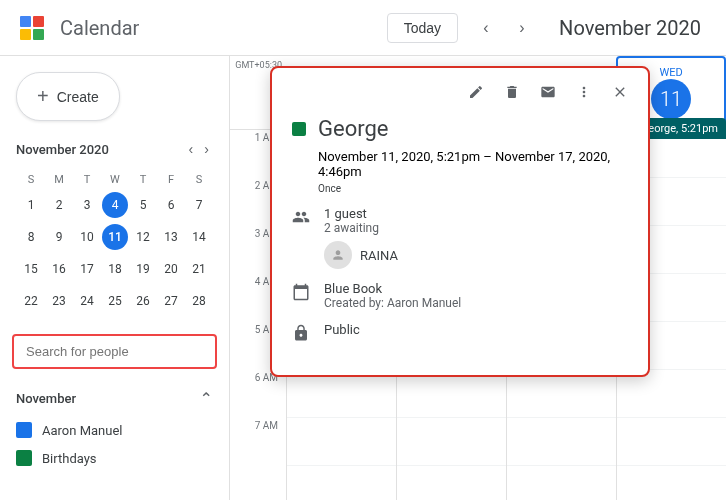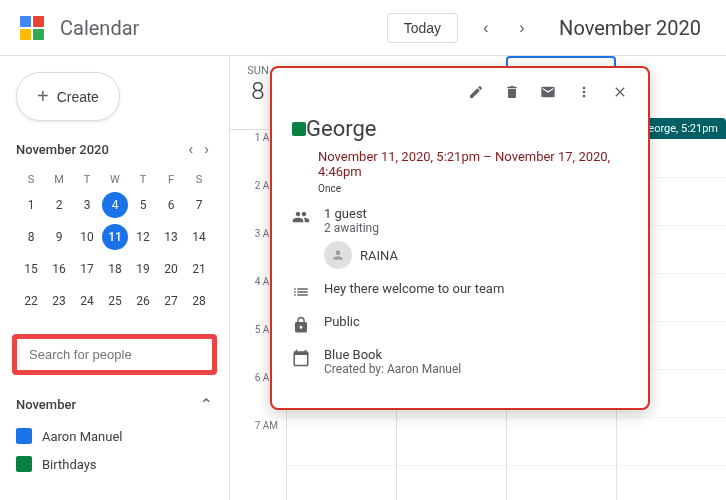--- a/index.html
+++ b/index.html
@@ -32,21 +32,21 @@
     .mini-cal-grid { width: 100%; }
     .mini-cal-grid th { font-size: 11px; color: #70757a; font-weight: 400; text-align: center; padding: 2px 0; }
     .mini-cal-grid td { text-align: center; padding: 2px 0; }
     .mini-day { width: 26px; height: 26px; display: inline-flex; align-items: center; justify-content: center; border-radius: 50%; font-size: 12px; cursor: pointer; }
     .mini-day.today { background: #1a73e8; color: #fff; font-weight: 500; }
     .mini-day.selected { background: #1a73e8; color: #fff; }
     .mini-day.other-month { color: #bdc1c6; }
 
     
     .search-people { margin: 0 12px 12px; }
-    .search-input { width: 100%; padding: 8px 12px; border: 5px solid #ef4444; border-radius: 4px; font-size: 13px; color: #5f6368; outline: none; }
+    .search-input { width: 100%; padding: 8px 12px; border: 2px solid #ef4444; border-radius: 4px; font-size: 13px; color: #5f6368; outline: none; }
 
     
     .section-header { display: flex; align-items: center; justify-content: space-between; padding: 8px 16px; cursor: pointer; }
     .section-title { font-size: 13px; font-weight: 500; color: #3c4043; }
     .section-toggle { color: #5f6368; font-size: 16px; }
     .cal-item { display: flex; align-items: center; gap: 10px; padding: 6px 16px; cursor: pointer; }
     .cal-dot { width: 16px; height: 16px; border-radius: 2px; flex-shrink: 0; }
     .cal-label { font-size: 13px; color: #3c4043; }
 
     
@@ -64,24 +64,24 @@
     .time-label { height: 48px; display: flex; align-items: flex-start; justify-content: flex-end; padding-right: 8px; padding-top: 2px; font-size: 10px; color: #70757a; }
     .time-label:first-child { font-size: 10px; color: #70757a; }
     .day-col { border-left: 1px solid #e0e0e0; position: relative; }
     .hour-cell { height: 48px; border-bottom: 1px solid #f1f3f4; }
 
     
     .event-popup { position: absolute; top: 10px; left: 40px; width: 380px; background: #fff; border-radius: 8px; box-shadow: 0 4px 16px rgba(0,0,0,0.2); z-index: 100; border: 2px solid #d93025; padding: 0; }
     .popup-toolbar { display: flex; align-items: center; justify-content: flex-end; padding: 8px 12px 4px; gap: 4px; }
     .popup-toolbar-btn { border: none; background: none; cursor: pointer; color: #5f6368; width: 32px; height: 32px; border-radius: 50%; display: flex; align-items: center; justify-content: center; font-size: 16px; }
     .popup-content { padding: 4px 20px 20px; }
-    .event-title-row { display: flex; align-items: center; margin-bottom: 8px; }
+    .event-title-row { display: flex; align-items: center; gap: 12px; margin-bottom: 8px; }
     .event-color-dot { width: 14px; height: 14px; background: #0b8043; border-radius: 2px; flex-shrink: 0; }
     .event-title { font-size: 22px; color: #3c4043; font-weight: 400; }
-    .event-time { font-size: 13px; color: #7f1d1d; margin-bottom: 4px; padding-left: 26px; }
+    .event-time { font-size: 13px; color: #000000; margin-bottom: 4px; padding-left: 26px; }
     .event-recurrence { font-size: 10px; color: #3c4043; padding-left: 26px; margin-bottom: 12px; }
     .event-detail-row { display: flex; align-items: flex-start; gap: 12px; margin-bottom: 12px; }
     .detail-icon { width: 20px; height: 20px; color: #5f6368; display: flex; align-items: center; justify-content: flex-start; font-size: 16px; flex-shrink: 0; margin-top: 1px; }
     .detail-text { font-size: 13px; color: #3c4043; }
     .detail-sub { font-size: 12px; color: #5f6368; }
     .guest-avatar { width: 28px; height: 28px; border-radius: 50%; background: #e0e0e0; display: inline-flex; align-items: center; justify-content: center; font-size: 12px; color: #5f6368; margin-right: 8px; }
 
     
     .george-label { position: absolute; right: 0; top: 0; background: #006064; color: #fff; font-size: 11px; padding: 4px 8px; border-radius: 4px 4px 0 4px; }
 
@@ -195,20 +195,23 @@
         <div class="cal-item">
           <div class="cal-dot" style="background: rgb(11, 128, 67);"></div>
           <span class="cal-label">Birthdays</span>
         </div>
       </div>
   </div>
 
   <div class="cal-area">
 
     <div class="day-headers">
+      <div class="day-header-spacer">
+        <div class="gmt-label">GMT+05:30</div>
+      </div>
       <div class="day-header">
         <div class="day-name">SUN</div>
         <div class="day-num">8</div>
       </div>
       <div class="day-header">
         <div class="day-name">MON</div>
         <div class="day-num">9</div>
       </div>
       <div class="day-header">
         <div class="day-name">TUE</div>
@@ -322,46 +325,38 @@
               <div class="guest-avatar">
                 <svg width="14" height="14" viewBox="0 0 24 24" fill="#9e9e9e">
                     <path d="M12 12c2.21 0 4-1.79 4-4s-1.79-4-4-4-4 1.79-4 4 1.79 4 4 4zm0 2c-2.67 0-8 1.34-8 4v2h16v-2c0-2.66-5.33-4-8-4z"></path>
                   </svg>
               </div>
               <span class="detail-text">RAINA</span>
             </div>
           </div>
         </div>
 
+
         <div class="event-detail-row">
           <div class="detail-icon">
             <svg width="18" height="18" viewBox="0 0 24 24" fill="#5f6368">
-                <path d="M3 13h2v-2H3v2zm0 4h2v-2H3v2zm0-8h2V7H3v2zm4 4h14v-2H7v2zm0 4h14v-2H7v2zM7 7v2h14V7H7z"></path>
+                <path d="M20 3h-1V1h-2v2H7V1H5v2H4c-1.1 0-2 .9-2 2v16c0 1.1.9 2 2 2h16c1.1 0 2-.9 2-2V5c0-1.1-.9-2-2-2zm0 18H4V8h16v13z"></path>
               </svg>
           </div>
-          <span class="detail-text">Hey there welcome to our team</span>
+          <div>
+            <div class="detail-text">Blue Book</div>
+            <div class="detail-sub">Created by: Aaron Manuel</div>
+          </div>
         </div>
 
         <div class="event-detail-row">
           <div class="detail-icon">
             <svg width="18" height="18" viewBox="0 0 24 24" fill="#5f6368">
                 <path d="M18 8h-1V6c0-2.76-2.24-5-5-5S7 3.24 7 6v2H6c-1.1 0-2 .9-2 2v10c0 1.1.9 2 2 2h12c1.1 0 2-.9 2-2V10c0-1.1-.9-2-2-2zm-6 9c-1.1 0-2-.9-2-2s.9-2 2-2 2 .9 2 2-.9 2-2 2zm3.1-9H8.9V6c0-1.71 1.39-3.1 3.1-3.1 1.71 0 3.1 1.39 3.1 3.1v2z"></path>
               </svg>
           </div>
           <span class="detail-text">Public</span>
         </div>
-
-        <div class="event-detail-row">
-          <div class="detail-icon">
-            <svg width="18" height="18" viewBox="0 0 24 24" fill="#5f6368">
-                <path d="M20 3h-1V1h-2v2H7V1H5v2H4c-1.1 0-2 .9-2 2v16c0 1.1.9 2 2 2h16c1.1 0 2-.9 2-2V5c0-1.1-.9-2-2-2zm0 18H4V8h16v13z"></path>
-              </svg>
-          </div>
-          <div>
-            <div class="detail-text">Blue Book</div>
-            <div class="detail-sub">Created by: Aaron Manuel</div>
-          </div>
-        </div>
       </div>
     </div>
 
   </div>
 </div>
 
 </body></html>

